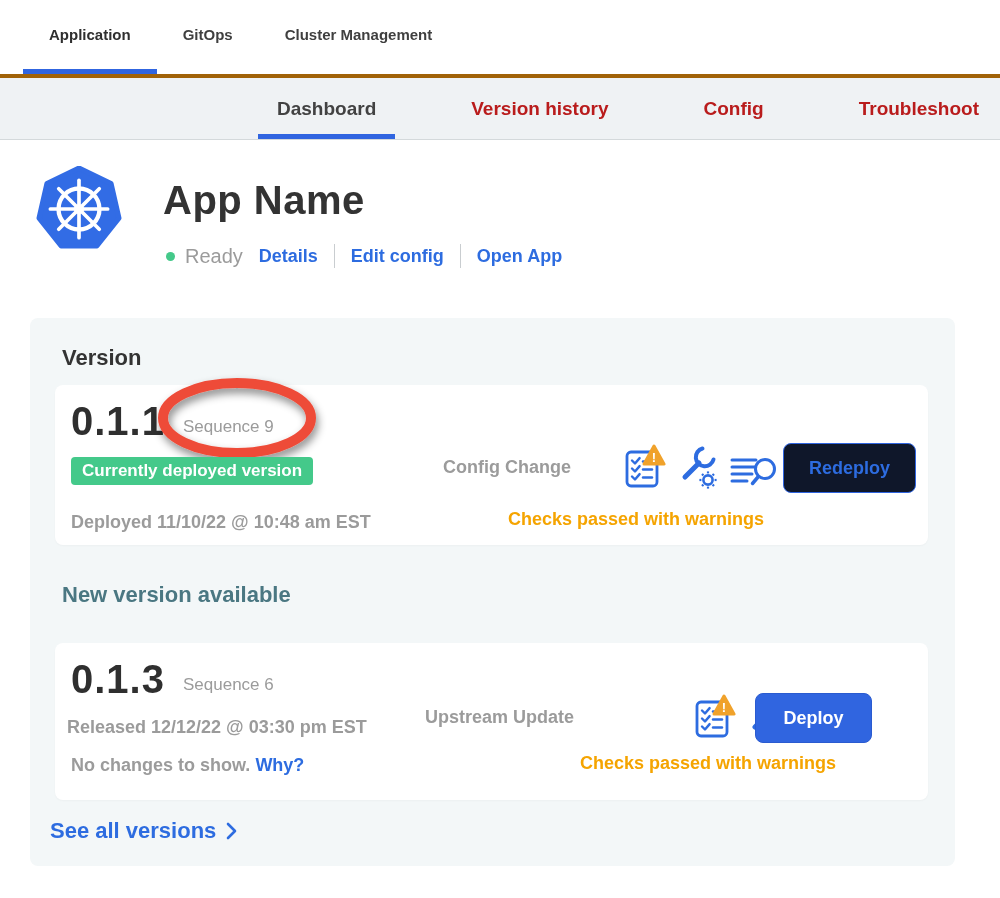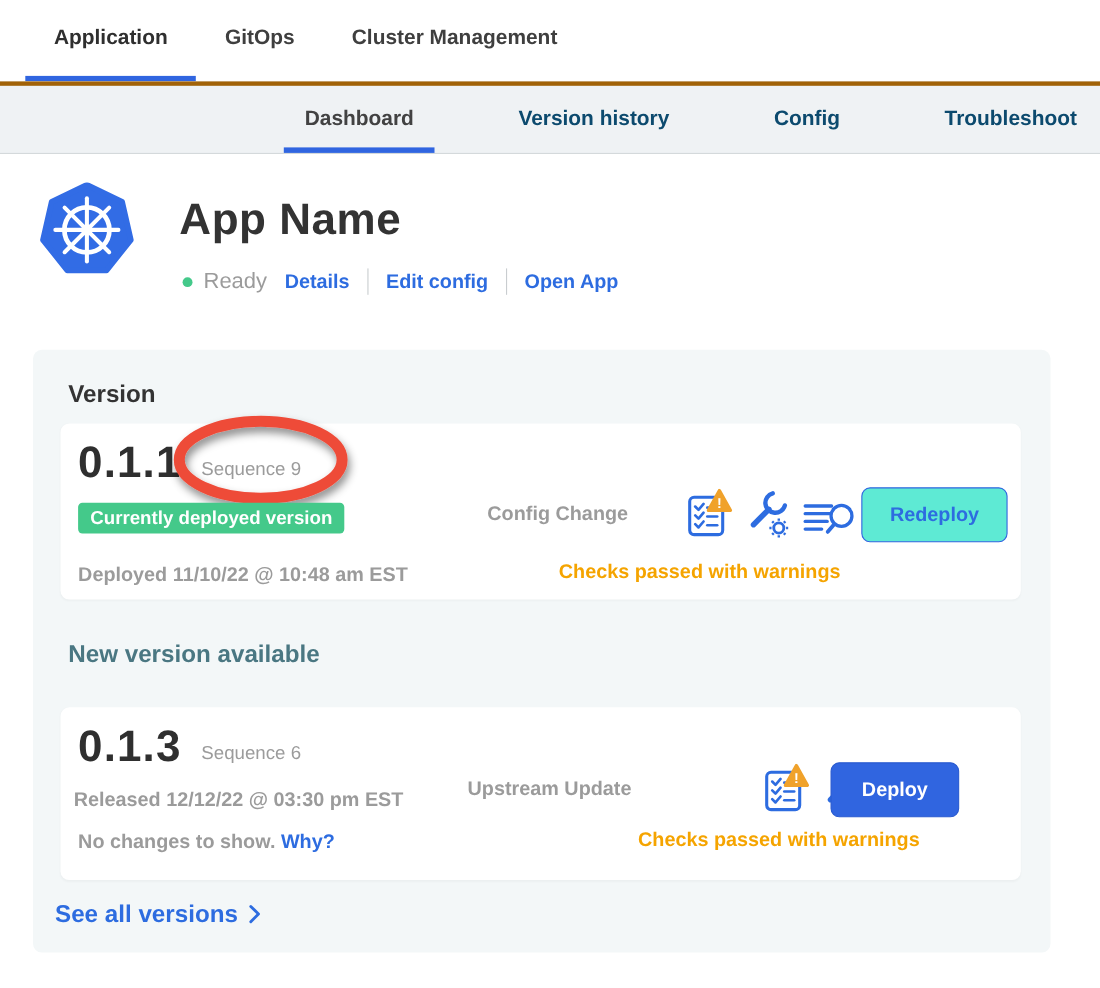--- a/index.html
+++ b/index.html
@@ -5,33 +5,33 @@
   * { margin:0; padding:0; box-sizing:border-box; }
   body { background:#fff; }
   .screen {
     position:relative; width:1000px; height:898px; overflow:hidden;
     background:#fff; font-family:"Liberation Sans", sans-serif; color:#363636;
   }
   
   .topnav { position:absolute; left:0; top:0; width:1000px; height:74px; background:#fff; display:flex; padding-left:23px; }
   .topnav .tab {
     display:flex; align-items:center; height:74px; padding:1px 26px;
-    font-size:19px; font-weight:700; color:#3f3f3f; cursor:pointer;
+    font-size:15px; font-weight:700; color:#3f3f3f; cursor:pointer;
     border-bottom:5px solid transparent;
   }
   .topnav .tab.active { color:#2f2f2f; border-bottom-color:#3065e0; }
   
   .subnav {
     position:absolute; left:0; top:74px; width:1000px; height:66px;
     background:#eff2f4; border-top:4px solid #a16207; border-bottom:1px solid #d4d9db;
     display:flex; padding-left:258px; gap:57px;
   }
   .subnav .tab {
     display:flex; align-items:center; height:100%; padding:6px 19px 0 19px;
-    font-size:19px; font-weight:600; color:#0c4a6e; cursor:pointer;
+    font-size:19px; font-weight:600; color:#b91c1c; cursor:pointer;
     border-bottom:5px solid transparent;
   }
   .subnav .tab.active { color:#424242; border-bottom-color:#3065e0; }
   
   .k8s-logo { position:absolute; left:36px; top:166px; width:86px; height:86px; }
   .app-title { position:absolute; left:163px; top:178px; font-size:40px; font-weight:700; color:#333; letter-spacing:.5px; }
   .status-row { position:absolute; left:166px; top:242px; display:flex; align-items:center; gap:16px; height:28px; }
   .status-dot { width:9px; height:9px; border-radius:50%; background:#44c98a; }
   .status-text { font-size:20px; font-weight:500; color:#9b9b9b; margin-left:-6px; }
   .hlink { font-size:18px; font-weight:700; color:#2d6ce0; cursor:pointer; text-decoration:none; }
@@ -55,21 +55,21 @@
   }
   .meta { position:absolute; font-size:18px; font-weight:600; color:#9b9b9b; }
   .deployed { left:16px; top:127px; }
   .released { left:12px; top:74px; }
   .nochanges { left:16px; top:112px; }
   .why { font-size:18px; font-weight:700; color:#2d6ce0; cursor:pointer; }
   .source-label { position:absolute; font-size:18px; font-weight:600; color:#9b9b9b; }
   .icons-row { position:absolute; display:flex; align-items:flex-end; gap:13px; }
   .icons-row .ic { cursor:pointer; }
   .btn { position:absolute; height:50px; border-radius:8px; font-size:18px; font-weight:700; display:flex; align-items:center; justify-content:center; cursor:pointer; font-family:"Liberation Sans", sans-serif; }
-  .btn-outline { background:#5eead4; border:1px solid #3065e0; color:#2d6ce0; }
+  .btn-outline { background:#0f172a; border:1px solid #3065e0; color:#2d6ce0; }
   .btn-fill { background:#3065e0; border:1px solid #2a5bd0; color:#fff; }
   .checks { position:absolute; font-size:18px; font-weight:700; color:#f5a400; }
   .new-heading { position:absolute; left:32px; top:264px; font-size:22px; font-weight:700; color:#4a7782; }
   .see-all { position:absolute; left:20px; top:500px; display:flex; align-items:center; gap:10px; font-size:22px; font-weight:700; color:#2d6ce0; cursor:pointer;text-align:center; }
   .annotation { position:absolute; left:62px; top:-18px; pointer-events:none; }
 </style>
 </head>
 <body>
 
 <div class="screen">

